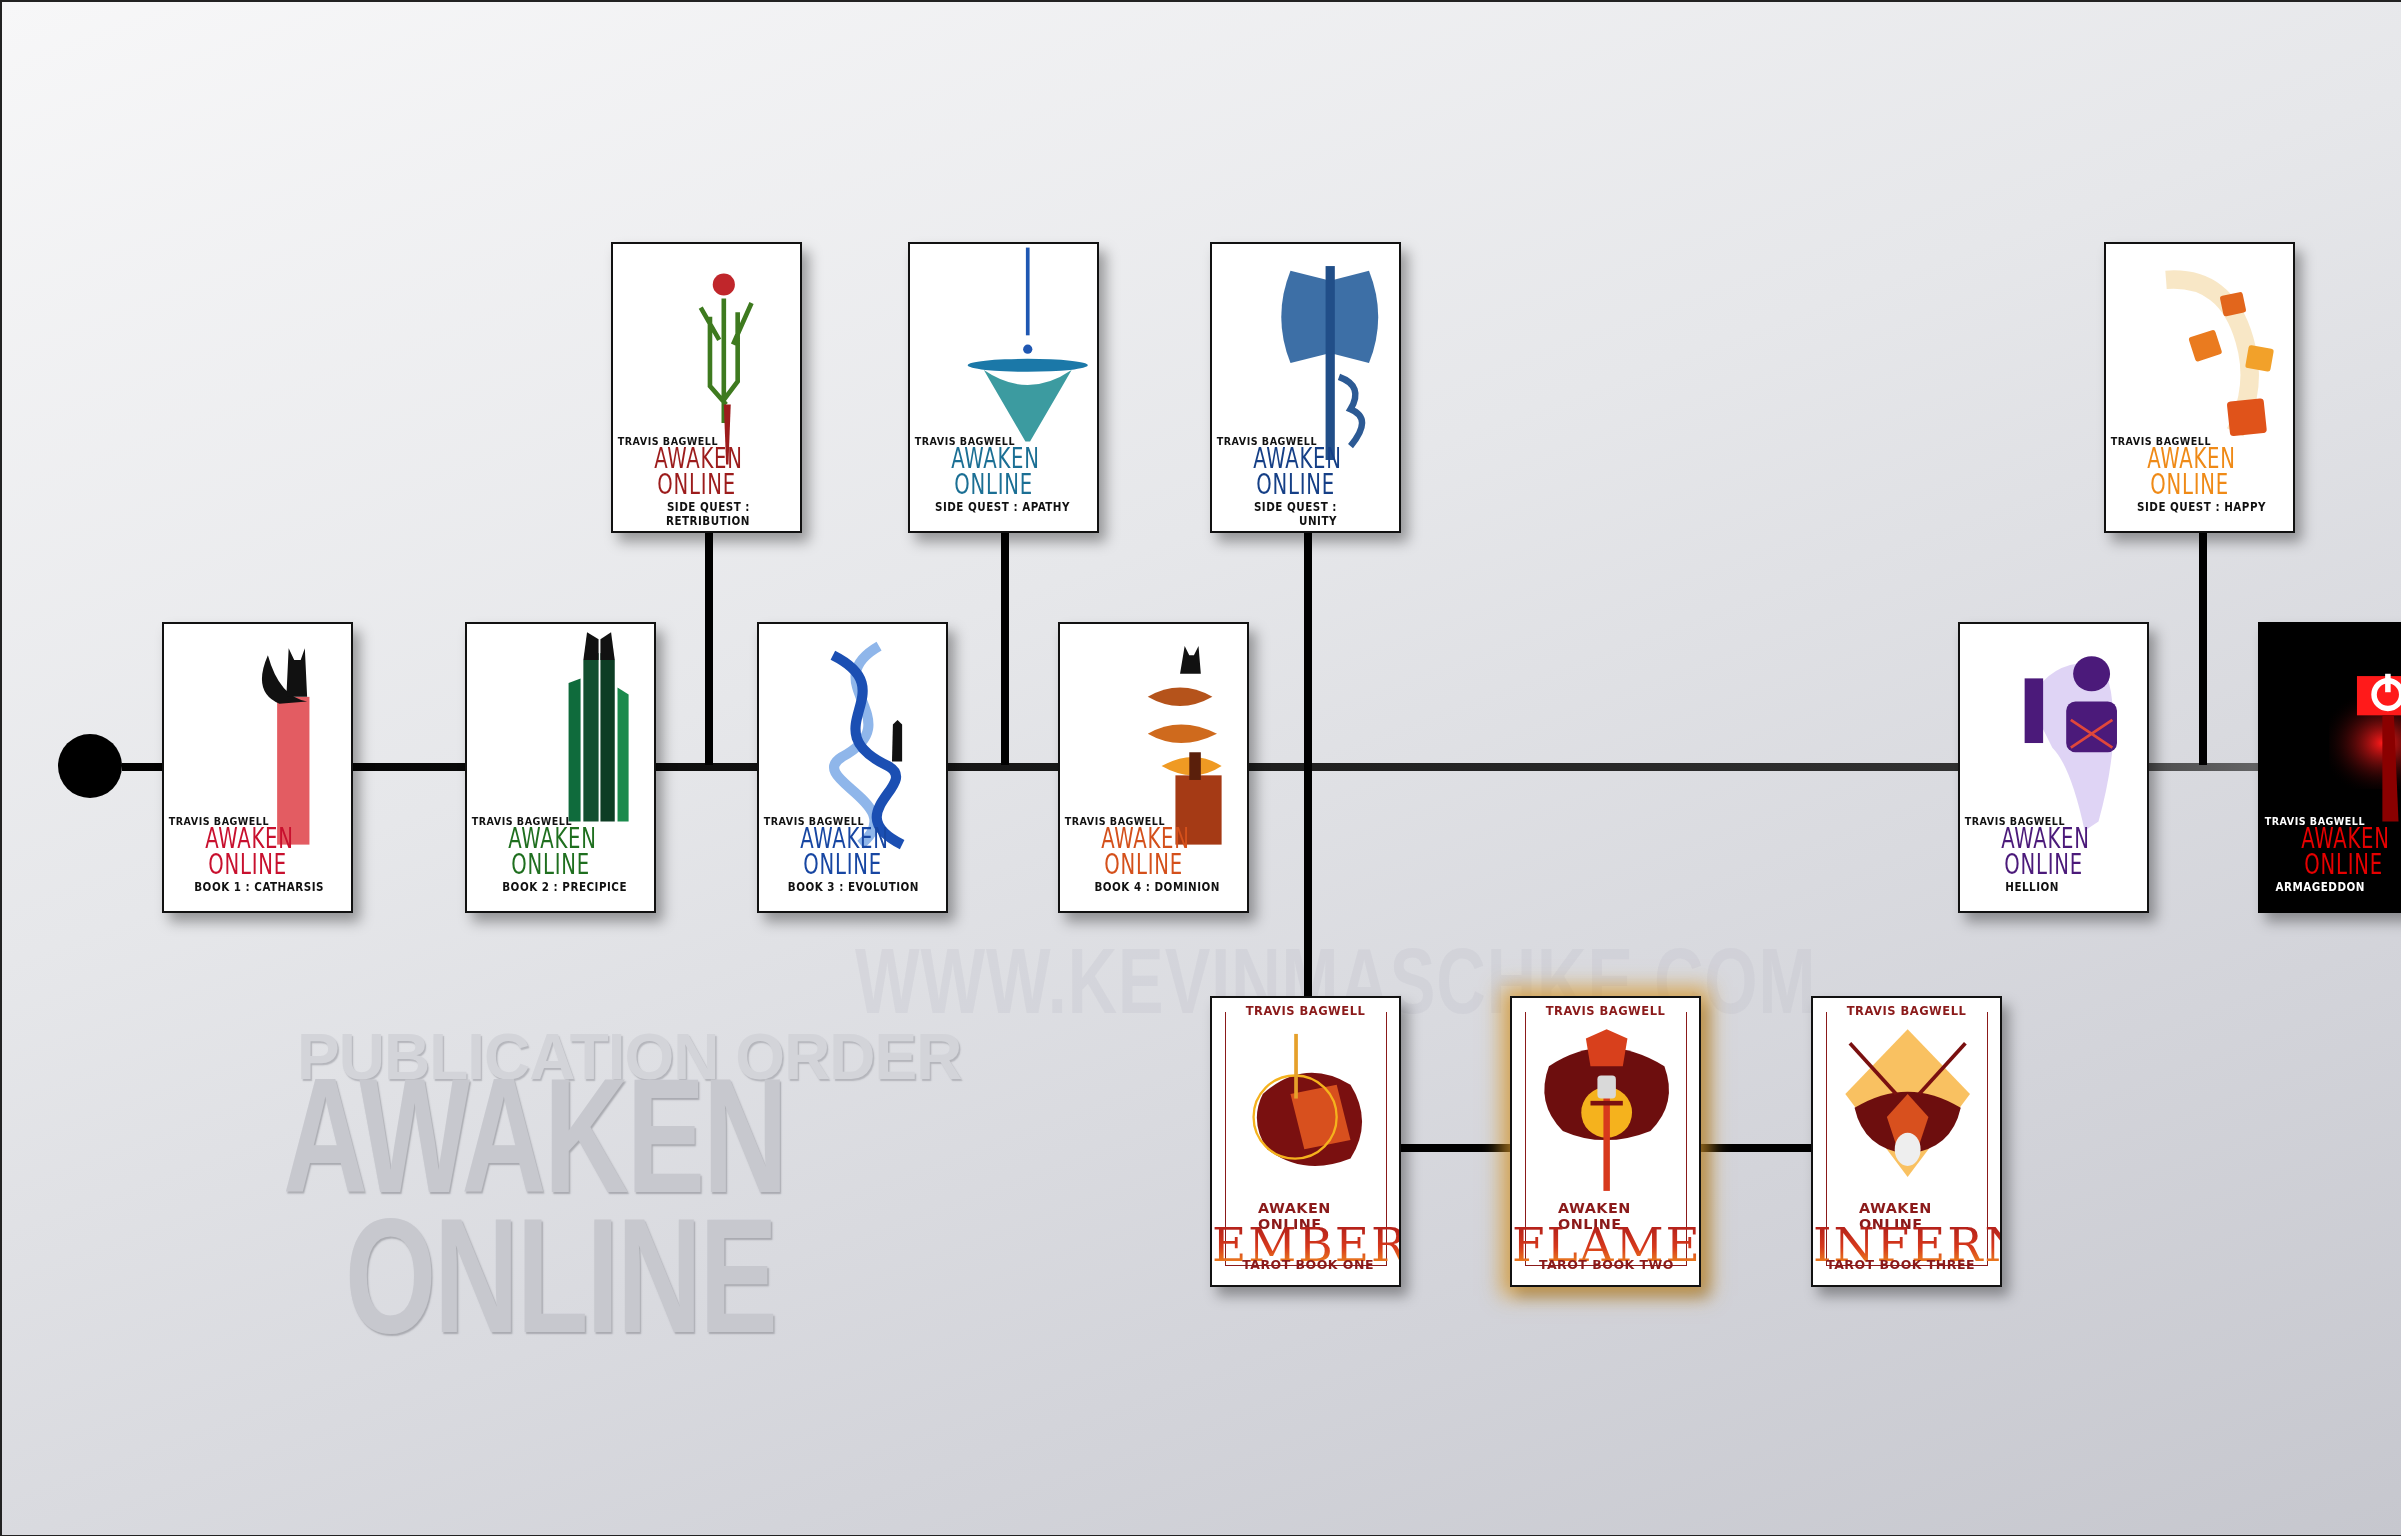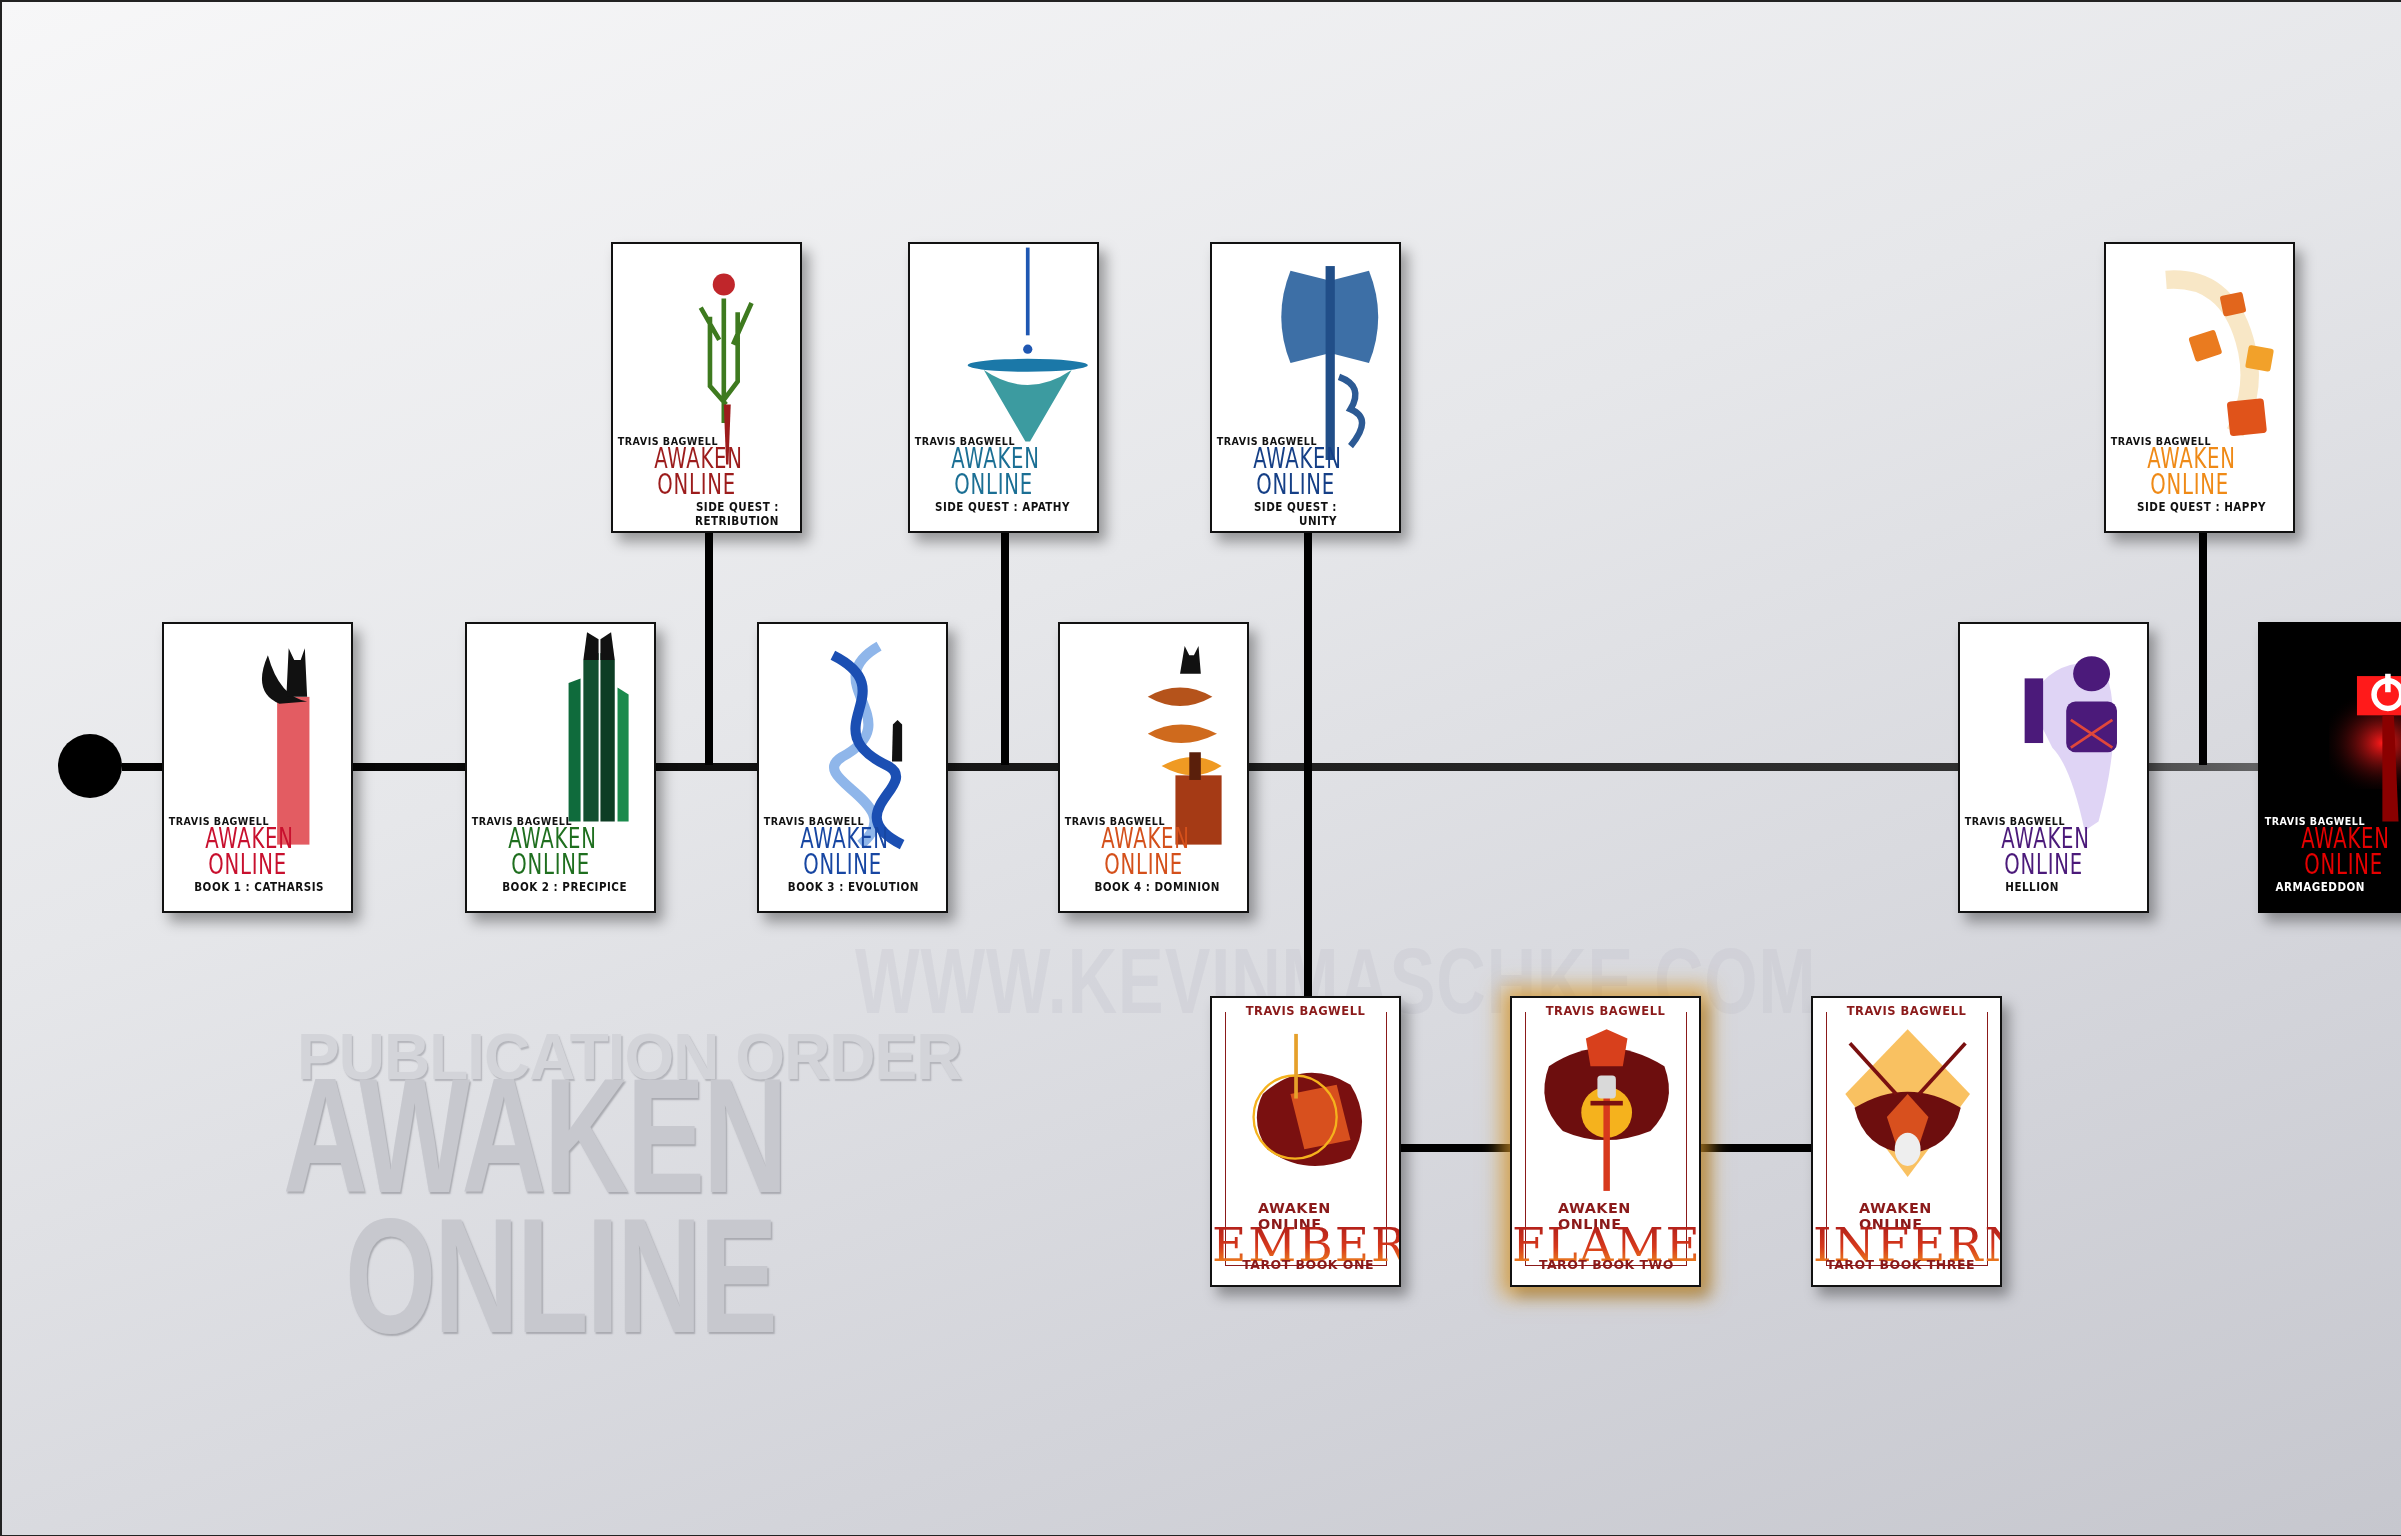--- a/index.html
+++ b/index.html
@@ -139,21 +139,21 @@
 </div>
 
 <div class="cover" style="left:609px; top:240px;">
   <svg class="art" viewBox="0 0 405 606">
     <path d="M240 110 L240 380 M210 150 L210 300 L245 340 M270 140 L270 290 L240 330 M190 130 L230 200 M300 120 L260 210" stroke="#3e7a1f" stroke-width="10" fill="none"></path>
     <path d="M240 340 L245 470 L250 470 L255 340" fill="#9c1c1c"></path>
     <circle cx="240" cy="80" r="24" fill="#c0262b"></circle>
   </svg>
   <div class="txt author">TRAVIS BAGWELL</div>
   <div class="txt series1" style="color:#9c1c1c;"><span>AWAKEN</span><br><span>ONLINE</span></div>
-  <div class="txt subtitle" style="padding-right:21px;">SIDE QUEST : RETRIBUTION</div>
+  <div class="txt subtitle" style="padding-right:50px;">SIDE QUEST : RETRIBUTION</div>
 </div>
 
 <div class="cover" style="left:906px; top:240px;">
   <svg class="art" viewBox="0 0 405 606">
     <rect x="251" y="0" width="8" height="190" fill="#1f57b2"></rect>
     <circle cx="255" cy="220" r="10" fill="#1f57b2"></circle>
     <ellipse cx="255" cy="255" rx="130" ry="14" fill="#1b78a8"></ellipse>
     <path d="M160 265 Q255 330 350 265 L330 300 L260 420 L250 420 L180 300 Z" fill="#1a8a8f" opacity="0.85"></path>
   </svg>
   <div class="txt author">TRAVIS BAGWELL</div>

